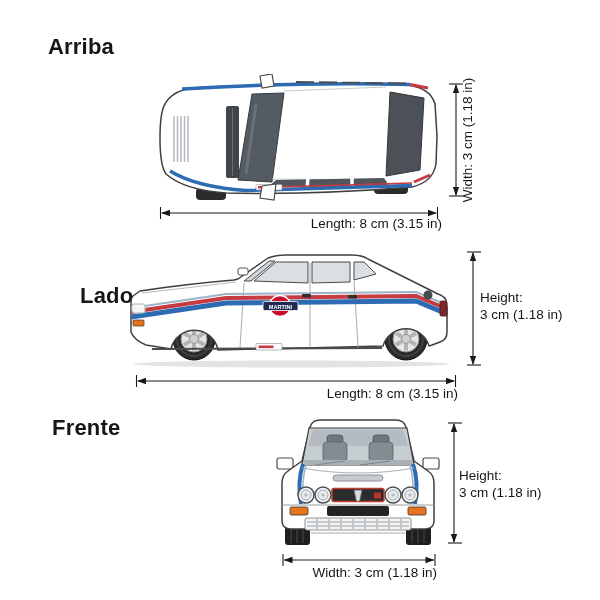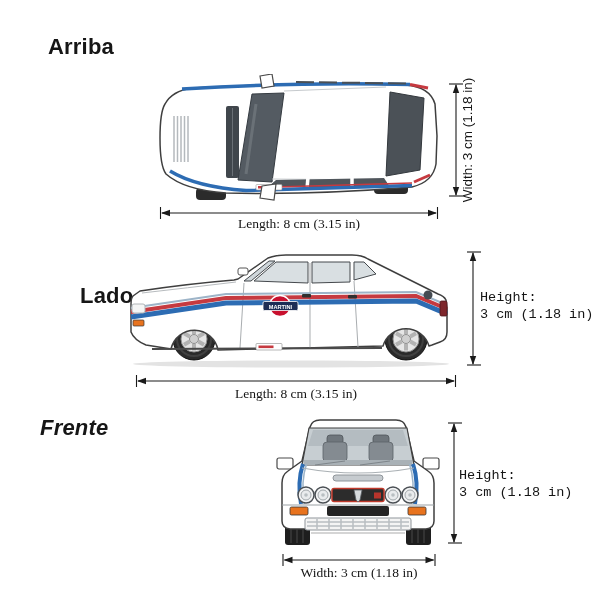--- a/index.html
+++ b/index.html
@@ -1,22 +1,22 @@
 <!DOCTYPE html>
 <html><head>
 <meta charset="utf-8">
 <style>
   html,body{margin:0;padding:0;background:#ffffff;}
   .canvas{position:relative;width:600px;height:600px;background:#ffffff;overflow:hidden;
           font-family:"Liberation Sans", sans-serif;color:#111;}
   .view-label{position:absolute;font-size:22px;font-weight:bold;color:#161616;letter-spacing:.2px;}
   .dim-text{position:absolute;font-size:13.5px;color:#151515;}
-  .dim-center{text-align:center;font-family:Liberation Serif, serif;}
+  .dim-center{text-align:right;}
   .vlabel{position:absolute;white-space:nowrap;transform:translate(-50%,-50%) rotate(-90deg);}
-  .dim2{line-height:17px;font-family:Liberation Mono, monospace;}
+  .dim2{line-height:17px;}
   .dim2 span{display:block;}
   svg{position:absolute;display:block;}
   .dimline line{stroke:#1a1a1a;stroke-width:1.1;}
   .dimline polygon{fill:#1a1a1a;}
 </style>
 </head>
 <body>
 
 <div class="canvas">
 
@@ -173,21 +173,21 @@
       <line x1="1" y1="115" x2="15" y2="115"></line>
     <line x1="7" y1="3" x2="7" y2="114"></line>
     <polygon points="7,2 3.8,11 10.2,11"></polygon>
       <polygon points="7,115 3.8,106 10.2,106"></polygon>
   </svg>
   <div class="dim-text dim2" style="left:480px;top:289px;">
     <span>Height:</span>
     <span>3 cm (1.18 in)</span>
   </div>
 
-  <div class="view-label" style="left:40px;top:415px;font-style:italic;">Frente</div>
+  <div class="view-label" style="left:52px;top:415px;">Frente</div>
 
   <svg style="left:275px;top:416px;" width="166" height="136" viewBox="0 0 166 136">
 
     <g>
       <rect x="10" y="108" width="25" height="21" rx="3" fill="#1e1e1e"></rect>
       <rect x="131" y="108" width="25" height="21" rx="3" fill="#1e1e1e"></rect>
       <g stroke="#3b3b3b" stroke-width="1.5">
         <line x1="16" y1="110" x2="16" y2="127"></line>
           <line x1="22" y1="110" x2="22" y2="127"></line>
           <line x1="28" y1="110" x2="28" y2="127"></line>

